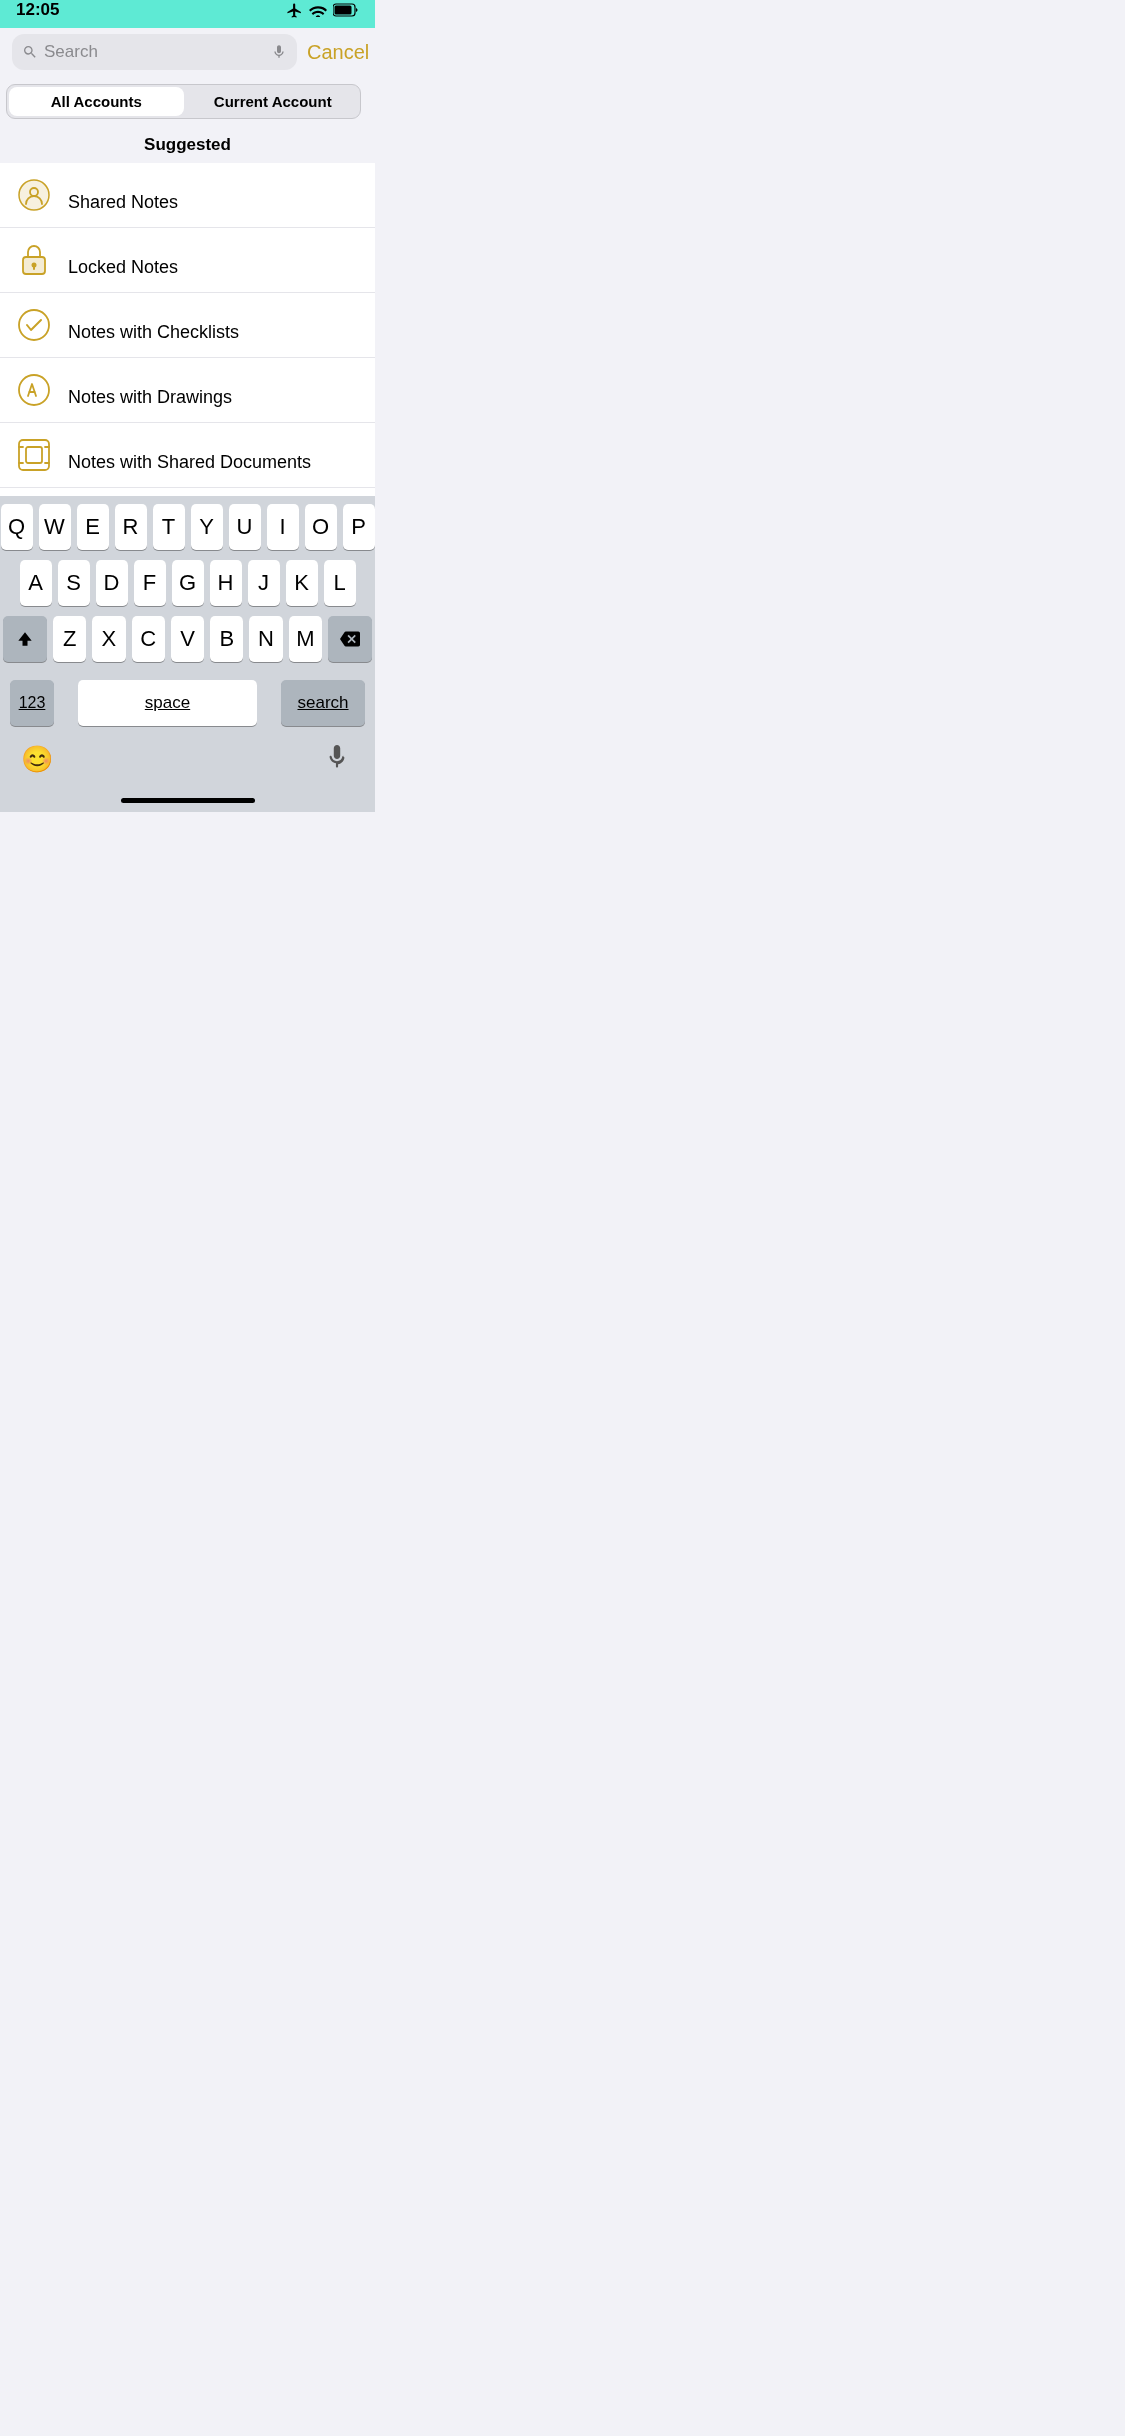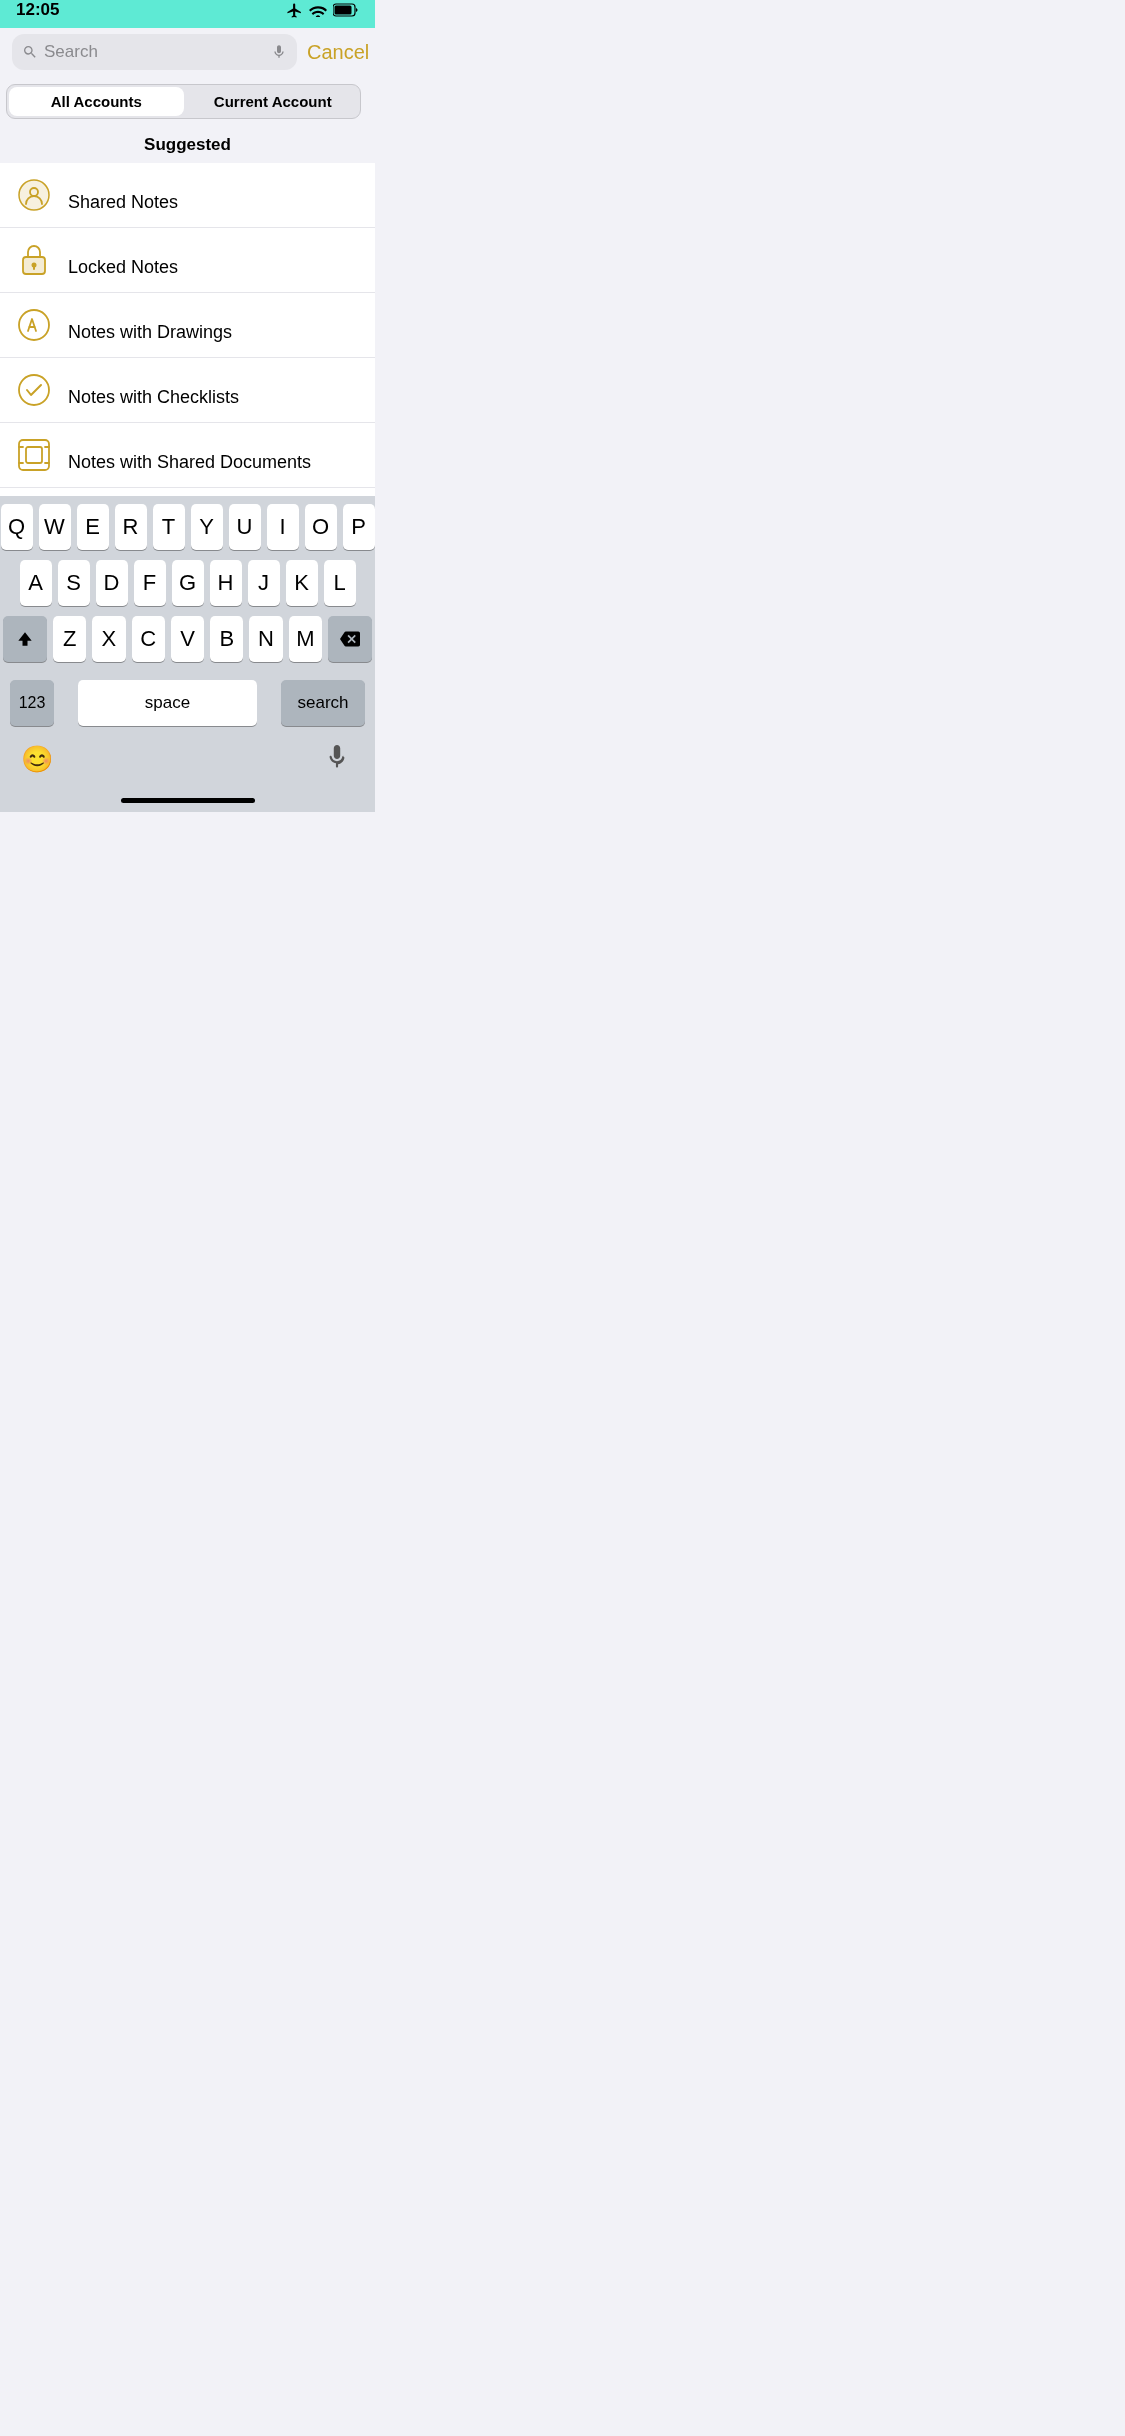--- a/index.html
+++ b/index.html
@@ -206,20 +206,21 @@
       background: #adb5bd;
       font-size: 17px;
       min-width: 84px;
       max-width: 84px;
     }
     .keyboard-bottom-row {
       display: flex;
       align-items: center;
       padding: 4px 10px 8px 10px;
       gap: 24px;
+      text-decoration: underline;
     }
     .emoji-btn {
       width: 44px;
       height: 46px;
       display: flex;
       align-items: center;
       justify-content: center;
       font-size: 26px;
       cursor: pointer;
     }
@@ -325,35 +326,35 @@
         <rect x="13" y="23" width="2" height="4" rx="1" fill="#c9a227"></rect>
       </svg>
     </div>
     <span class="item-label">Locked Notes</span>
   </div>
 
   <div class="list-item">
     <div class="item-icon">
       <svg width="32" height="32" viewBox="0 0 32 32" fill="none">
         <circle cx="16" cy="16" r="15" stroke="#c9a227" stroke-width="1.8" fill="none"></circle>
+        <polyline points="9,16 13,21 23,11" stroke="#c9a227" stroke-width="2" fill="none" stroke-linecap="round" stroke-linejoin="round"></polyline>
+      </svg>
+    </div>
+    <span class="item-label">Notes with Checklists</span>
+  </div>
+
+  <div class="list-item">
+    <div class="item-icon">
+      <svg width="32" height="32" viewBox="0 0 32 32" fill="none">
+        <circle cx="16" cy="16" r="15" stroke="#c9a227" stroke-width="1.8" fill="none"></circle>
         <path d="M10 22 L14 10 L18 22" stroke="#c9a227" stroke-width="1.8" fill="none" stroke-linecap="round" stroke-linejoin="round"></path>
         <path d="M11.5 18h5" stroke="#c9a227" stroke-width="1.8" stroke-linecap="round"></path>
       </svg>
     </div>
     <span class="item-label">Notes with Drawings</span>
-  </div>
-
-  <div class="list-item">
-    <div class="item-icon">
-      <svg width="32" height="32" viewBox="0 0 32 32" fill="none">
-        <circle cx="16" cy="16" r="15" stroke="#c9a227" stroke-width="1.8" fill="none"></circle>
-        <polyline points="9,16 13,21 23,11" stroke="#c9a227" stroke-width="2" fill="none" stroke-linecap="round" stroke-linejoin="round"></polyline>
-      </svg>
-    </div>
-    <span class="item-label">Notes with Checklists</span>
   </div>
 
   <div class="list-item">
     <div class="item-icon">
       <svg width="32" height="32" viewBox="0 0 32 32" fill="none">
         <rect x="1" y="1" width="30" height="30" rx="4" stroke="#c9a227" stroke-width="1.8" fill="none"></rect>
         <rect x="8" y="8" width="16" height="16" rx="2" stroke="#c9a227" stroke-width="1.8" fill="none"></rect>
         <line x1="1" y1="8" x2="5" y2="8" stroke="#c9a227" stroke-width="1.8" stroke-linecap="round"></line>
         <line x1="27" y1="8" x2="31" y2="8" stroke="#c9a227" stroke-width="1.8" stroke-linecap="round"></line>
         <line x1="1" y1="24" x2="5" y2="24" stroke="#c9a227" stroke-width="1.8" stroke-linecap="round"></line>

